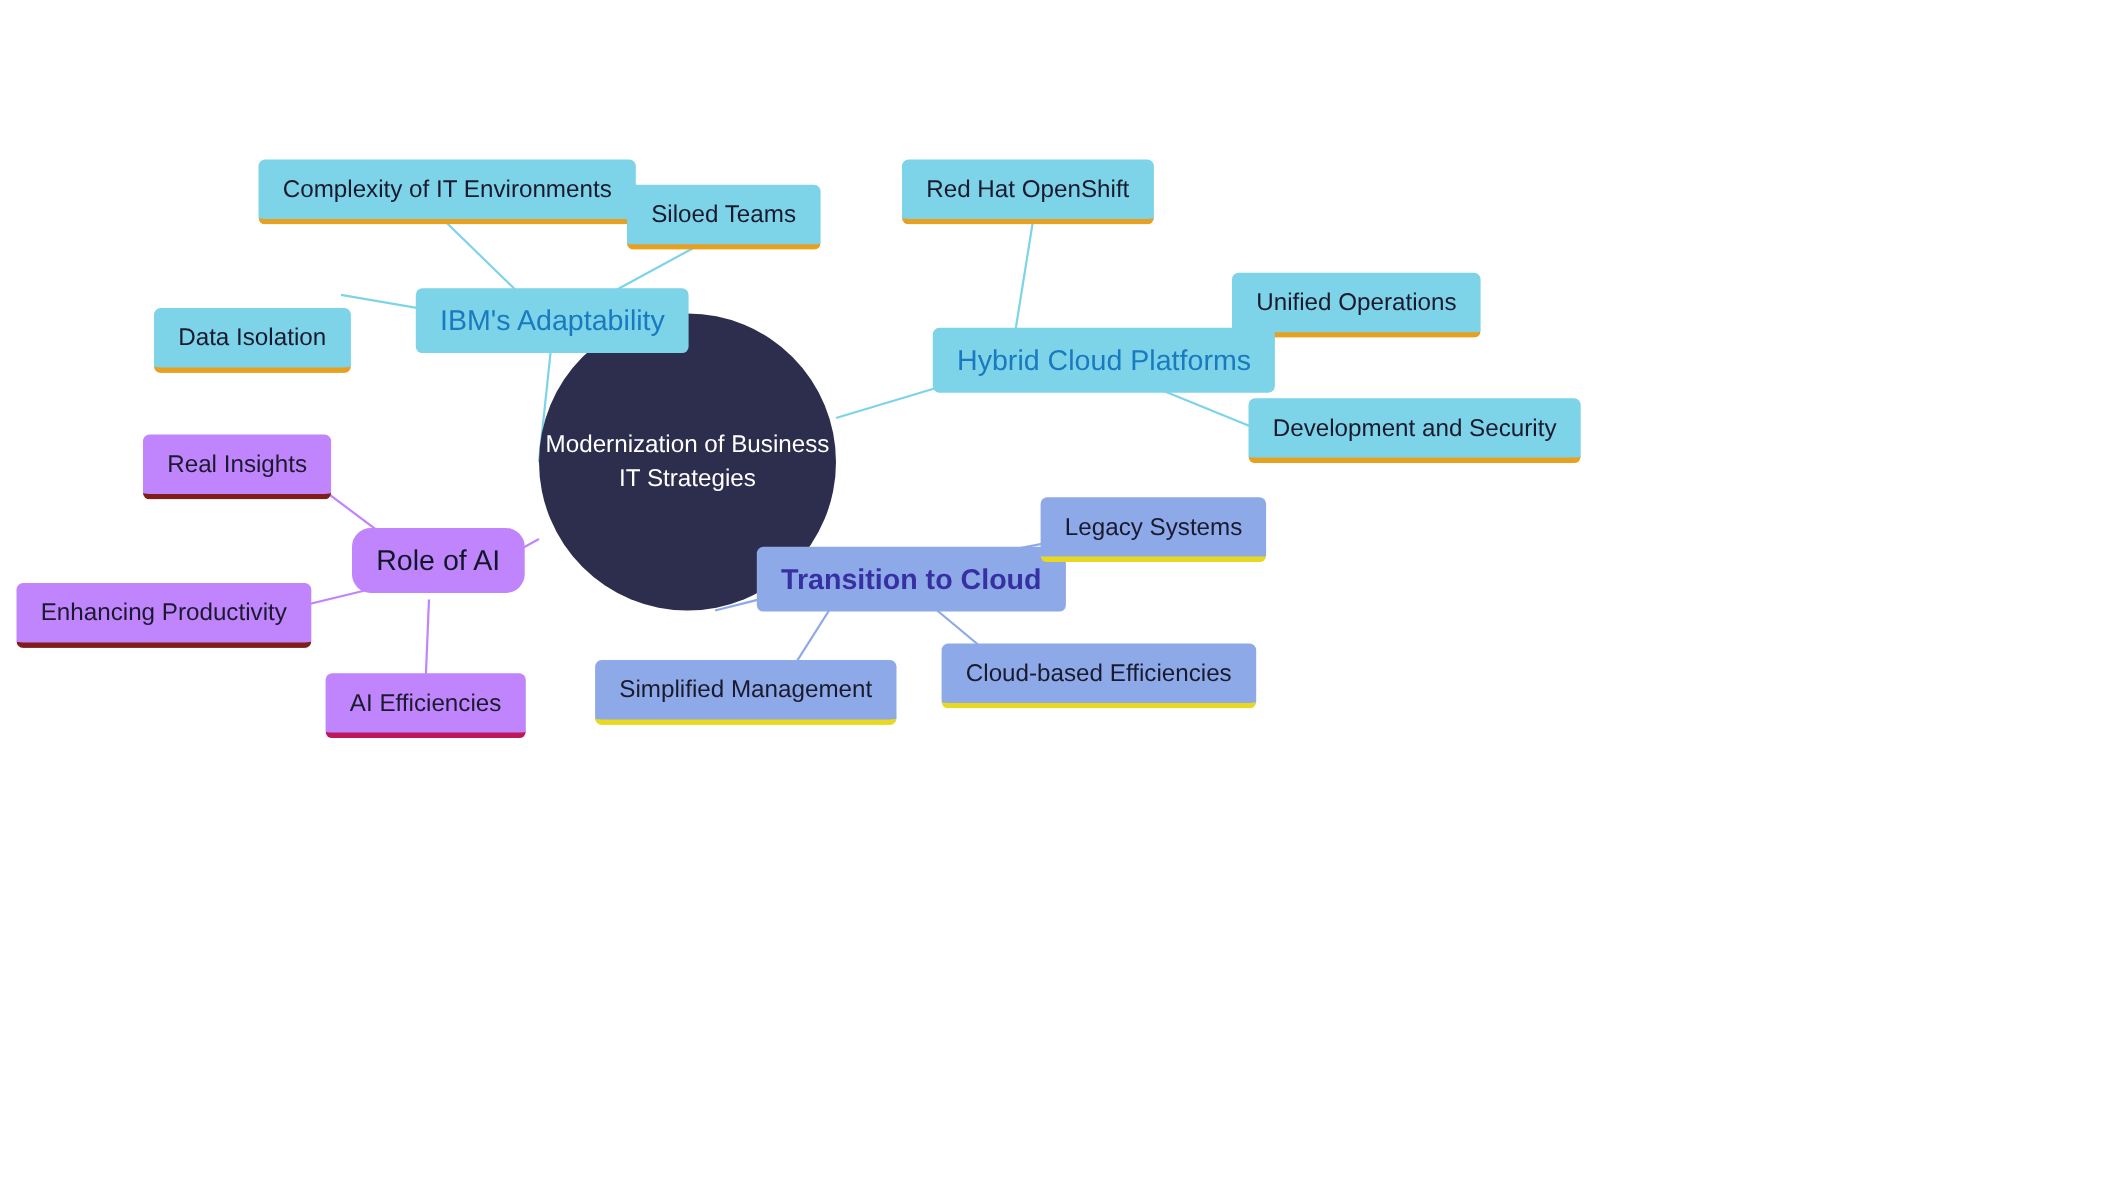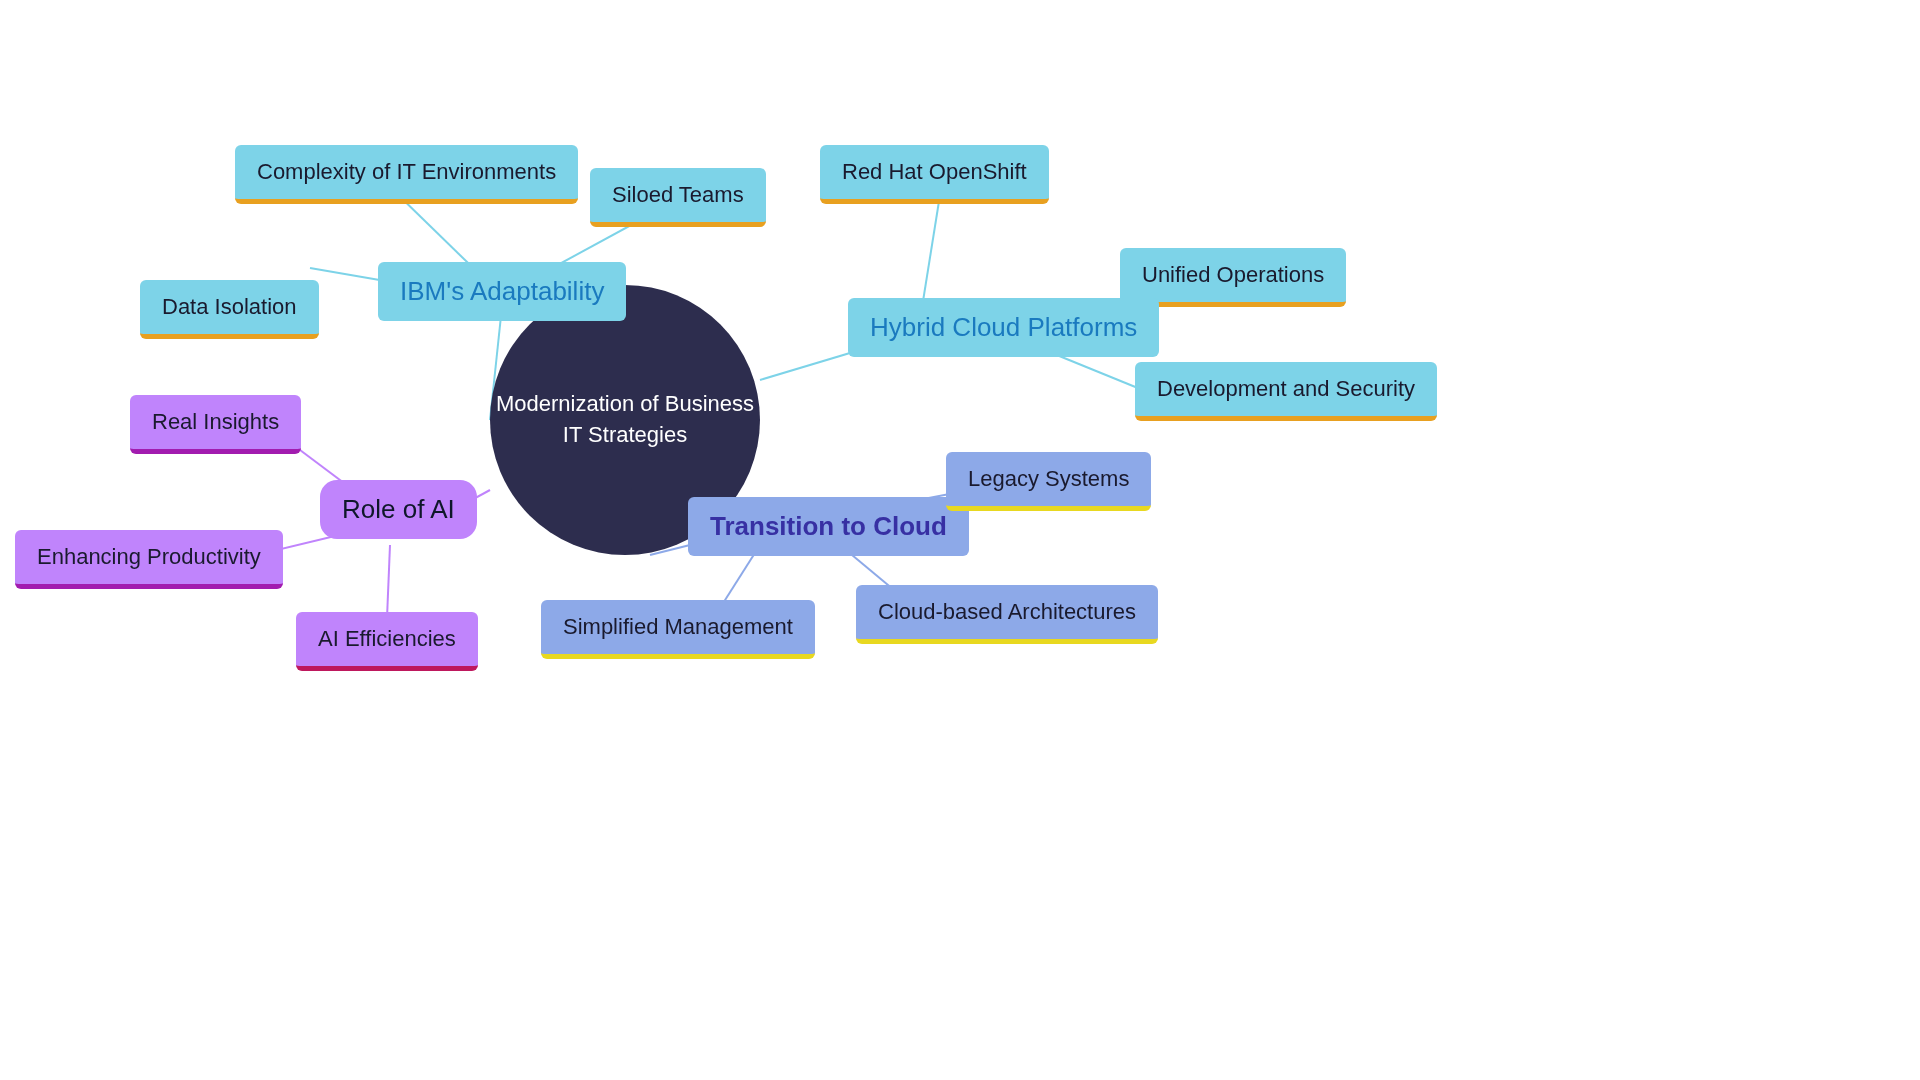--- a/index.html
+++ b/index.html
@@ -54,21 +54,21 @@
     .node-cyan {
       background: #7dd3e8;
       color: #1a1a2e;
       border-bottom: 5px solid #e8a020;
     }
 
     
     .node-purple {
       background: #c084fc;
       color: #1a1a2e;
-      border-bottom: 5px solid #a21caf;
+      border-bottom: 5px solid #7f1d1d;
     }
 
     
     .node-bluepurple {
       background: #8da9e8;
       color: #1a1a2e;
       border-bottom: 5px solid #e8d820;
       margin-left: 36px;
     }
   </style>
@@ -118,21 +118,21 @@
 </div>
 
 <div class="node node-cyan" style="left: 140px; top: 232px; margin-top: 48px;">
   <span>Data Isolation</span>
 </div>
 
 <div class="node node-cyan" style="left: 378px; top: 262px; border-bottom: none; font-size: 26px; color: #1a7abf;">
   <span>IBM's Adaptability</span>
 </div>
 
-<div class="node node-cyan" style="left: 590px; top: 168px;">
+<div class="node node-cyan" style="left: 570px; top: 168px;">
   <span>Siloed Teams</span>
 </div>
 
 <div class="node node-cyan" style="left: 820px; top: 145px;">
   <span>Red Hat OpenShift</span>
 </div>
 
 <div class="node node-cyan" style="left: 1120px; top: 248px;">
   <span>Unified Operations</span>
 </div>
@@ -167,14 +167,14 @@
 
 <div class="node node-bluepurple" style="left: 910px; top: 452px;">
   <span>Legacy Systems</span>
 </div>
 
 <div class="node node-bluepurple" style="left: 505px; top: 600px;">
   <span>Simplified Management</span>
 </div>
 
 <div class="node node-bluepurple" style="left: 820px; top: 585px;">
-  <span>Cloud-based Architectures</span>
+  <span>Cloud-based Efficiencies</span>
 </div>
 
 </body></html>

